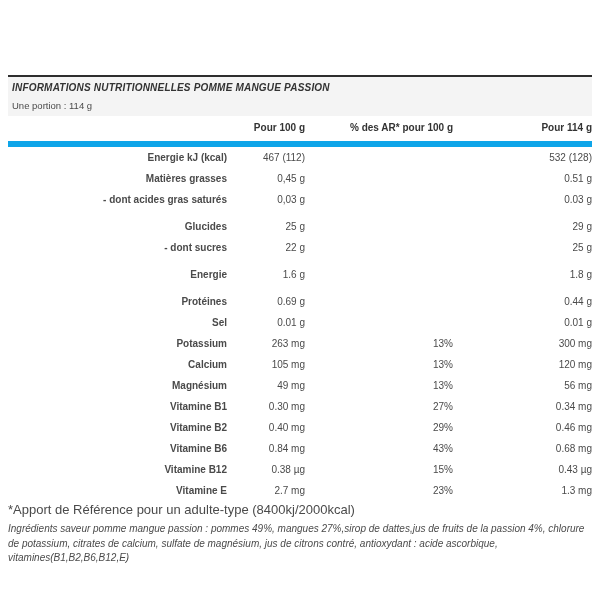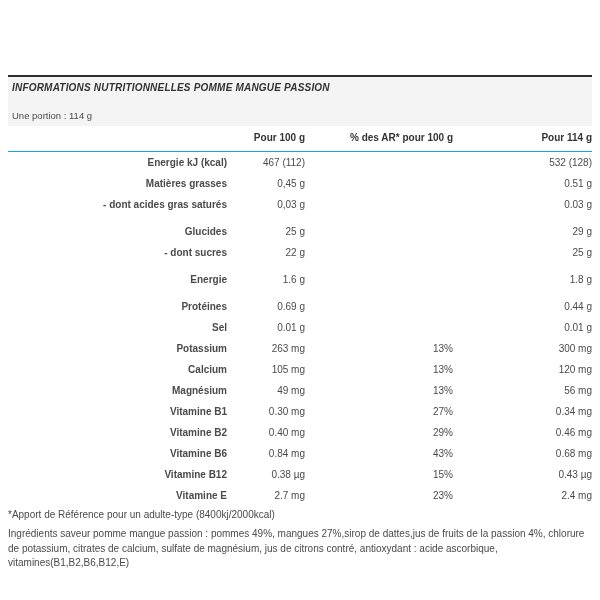--- a/index.html
+++ b/index.html
@@ -27,61 +27,62 @@
     font-size: 10px;
     line-height: 11px;
     font-weight: bold;
     font-style: italic;
     color: #333333;
     letter-spacing: 0.2px;
   }
   .portion {
     font-size: 9.5px;
     line-height: 10px;
-    margin-top: 18px;
+    margin-top: 8px;
     color: #4a4a4a;
   }
   table.nutrition-table {
     width: 100%;
     border-collapse: collapse;
     table-layout: fixed;
     margin-top: 0;
   }
   col.c-label { width: 219px; }
   col.c-100   { width: 78px; }
   col.c-ar    { width: 148px; }
   col.c-114   { width: 139px; }
   th {
     font-size: 10px;
     line-height: 11px;
     font-weight: bold;
     color: #333333;
     padding: 6px 0 8px;
-    border-bottom: 1px solid #0ea5e9;
+    border-bottom: 6px solid #0ea5e9;
   }
   td {
     font-size: 10px;
     line-height: 11px;
     padding: 5px 0;
     color: #4a4a4a;
   }
   .lbl { text-align: right; padding-left: 2px; font-weight: bold; }
   .num { text-align: right; }
   tr.gap td { padding-top: 11px; margin-left: 37px; }
   .ref-note {
-    font-size: 10px;
+    font-size: 13px;
     line-height: 11px;
     margin-top: 3px;
     color: #4a4a4a;
   }
   .ingredients {
     font-size: 10px;
     line-height: 14.5px;
     margin-top: 7px;
     color: #4a4a4a;
+    font-style: italic;
   }
 </style>
 </head>
 <body>
 
 <div class="sheet">
   <div class="content">
 
     <div class="title-block">
       <div class="title">INFORMATIONS NUTRITIONNELLES POMME MANGUE PASSION</div>
@@ -191,21 +192,21 @@
         <tr class="row">
           <td class="lbl">Vitamine B12</td>
           <td class="num">0.38 µg</td>
           <td class="num">15%</td>
           <td class="num">0.43 µg</td>
         </tr>
         <tr class="row">
           <td class="lbl">Vitamine E</td>
           <td class="num">2.7 mg</td>
           <td class="num">23%</td>
-          <td class="num">2.4 mg</td>
+          <td class="num">1.3 mg</td>
         </tr>
       </tbody>
     </table>
 
     <div class="ref-note">*Apport de Référence pour un adulte-type (8400kj/2000kcal)</div>
     <div class="ingredients">Ingrédients saveur pomme mangue passion : pommes 49%, mangues 27%,sirop de dattes,jus de fruits de la passion 4%, chlorure de potassium, citrates de calcium, sulfate de magnésium, jus de citrons contré, antioxydant : acide ascorbique, vitamines(B1,B2,B6,B12,E)</div>
 
   </div>
 </div>
 

